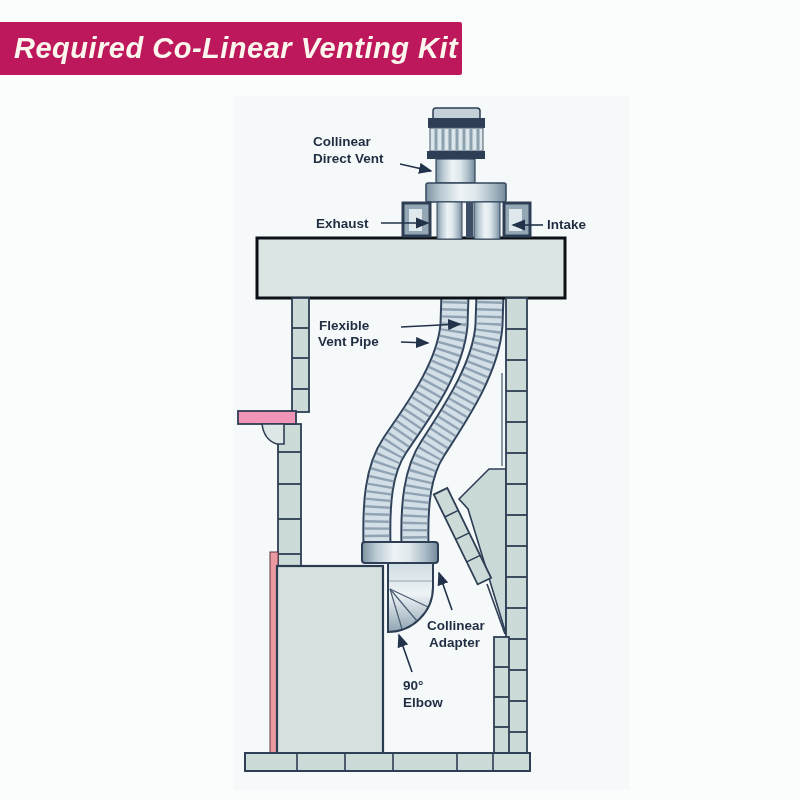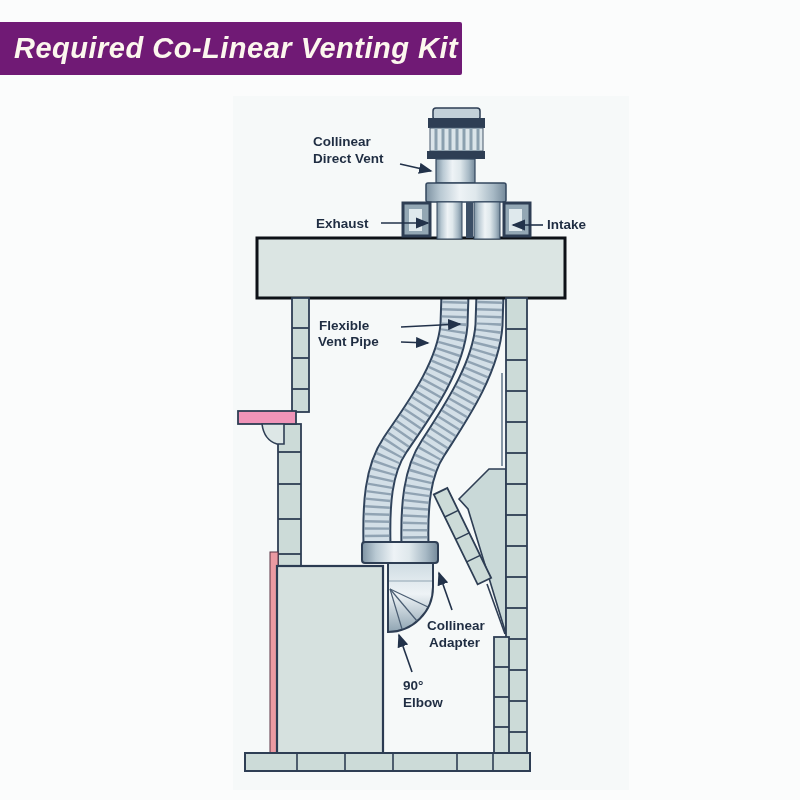--- a/index.html
+++ b/index.html
@@ -7,21 +7,21 @@
     width:800px;height:800px;
     background:#fbfcfc;
     font-family:"Liberation Sans", sans-serif;
     position:relative;
     overflow:hidden;
   }
   .banner{
     position:absolute;
     left:0; top:22px;
     width:462px; height:53px;
-    background:#701a75;
+    background:#be185d;
     border-radius:0 2px 2px 0;
     display:flex; align-items:center;
   }
   .banner-title{
     color:#FCF7EE;
     font-size:29px;
     font-weight:700;
     font-style:italic;
     padding-left:14px;
     letter-spacing:.5px;

